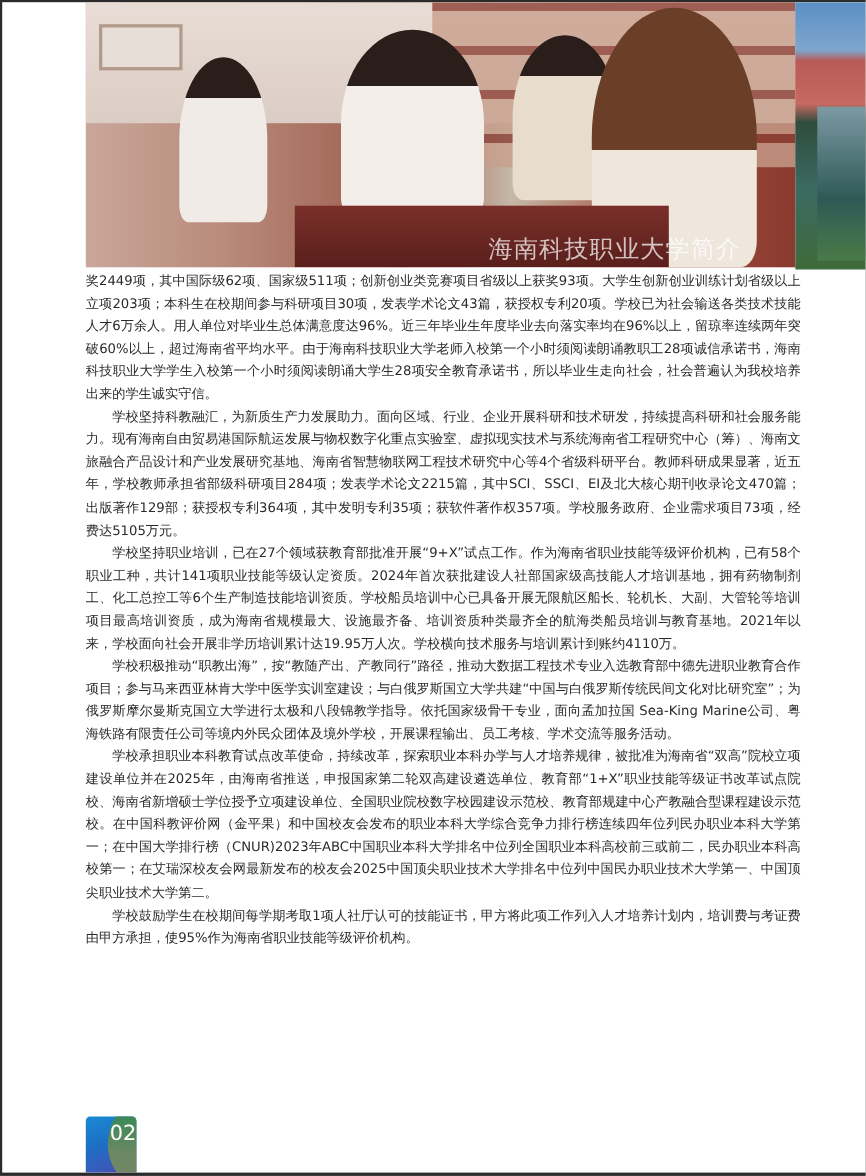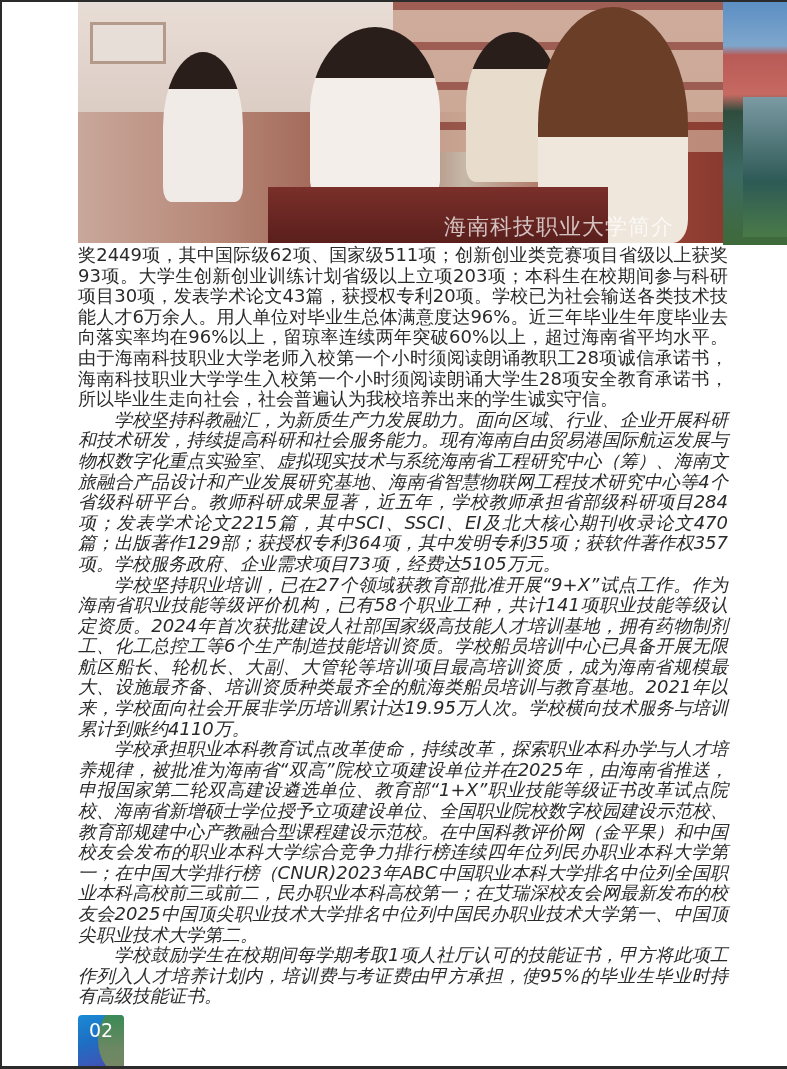--- a/index.html
+++ b/index.html
@@ -36,38 +36,38 @@
     font-family: "DejaVu Sans", sans-serif;
   }
   .hero-side {
     position: absolute; left: 721px; top: 0; width: 64px; height: 243px; overflow: hidden;
     background: linear-gradient(180deg, #5c8fc4 0%, #7ea6cc 18%, #b85a56 22%, #c76a62 38%, #2f4d3e 45%, #3c6a62 70%, #3f6a3a 100%);
   }
   .hero-side .glass { position:absolute; left:20px; top:95px; width:44px; height:140px;
     background:linear-gradient(180deg,#7c9aa4,#2e5a56 60%,#4a7a48); }
   .body-text {
     position: absolute; left: 76px; top: 243px; width: 650px;
-    font-size: 18px; line-height: 20.6px; color: #2a2a2a;
+    font-size: 12px; line-height: 20.6px; color: #2a2a2a;
     text-align: justify;
     font-family: "DejaVu Sans", "Liberation Sans", sans-serif;
   }
   .body-text p { margin: 0; }
-  .body-text p.indent { text-indent: 2em; font-style: italic; }
+  .body-text p.indent { text-indent: 2em; }
   .page-badge {
     position: absolute; left: 76px; top: 1013px; width: 46px; height: 52px;
     border-radius: 4px 4px 0 0; overflow: hidden;
     background: linear-gradient(160deg, #1a8ad4 0%, #1e6ec4 45%, #3c58b8 80%, #4b46a8 100%);
   }
   .page-badge .leaf {
     position:absolute; left:20px; top:-10px; width:50px; height:70px; border-radius:50%;
     background: linear-gradient(180deg,#2e8a4c,#6d8a5e 60%,#7a8a62);
     opacity:.95;
   }
   .page-badge .num {
-    position: absolute; left: 0; top: 4px; width: 46px; text-align: center;
+    position: absolute; left: 0; top: 4px; width: 46px; text-align: right;
     color: #ffffff; font-size: 19px; font-family: "DejaVu Sans", sans-serif;
   }
 </style>
 </head>
 <body>
 
 <div class="page">
 
   <div class="hero">
     <div class="wall"></div>
@@ -82,22 +82,23 @@
   </div>
 
   <div class="hero-side">
     <div class="glass"></div>
   </div>
 
   <div class="body-text">
     <p>奖2449项，其中国际级62项、国家级511项；创新创业类竞赛项目省级以上获奖93项。大学生创新创业训练计划省级以上立项203项；本科生在校期间参与科研项目30项，发表学术论文43篇，获授权专利20项。学校已为社会输送各类技术技能人才6万余人。用人单位对毕业生总体满意度达96%。近三年毕业生年度毕业去向落实率均在96%以上，留琼率连续两年突破60%以上，超过海南省平均水平。由于海南科技职业大学老师入校第一个小时须阅读朗诵教职工28项诚信承诺书，海南科技职业大学学生入校第一个小时须阅读朗诵大学生28项安全教育承诺书，所以毕业生走向社会，社会普遍认为我校培养出来的学生诚实守信。</p>
     <p class="indent">学校坚持科教融汇，为新质生产力发展助力。面向区域、行业、企业开展科研和技术研发，持续提高科研和社会服务能力。现有海南自由贸易港国际航运发展与物权数字化重点实验室、虚拟现实技术与系统海南省工程研究中心（筹）、海南文旅融合产品设计和产业发展研究基地、海南省智慧物联网工程技术研究中心等4个省级科研平台。教师科研成果显著，近五年，学校教师承担省部级科研项目284项；发表学术论文2215篇，其中SCI、SSCI、EI及北大核心期刊收录论文470篇；出版著作129部；获授权专利364项，其中发明专利35项；获软件著作权357项。学校服务政府、企业需求项目73项，经费达5105万元。</p>
     <p class="indent">学校坚持职业培训，已在27个领域获教育部批准开展“9+X”试点工作。作为海南省职业技能等级评价机构，已有58个职业工种，共计141项职业技能等级认定资质。2024年首次获批建设人社部国家级高技能人才培训基地，拥有药物制剂工、化工总控工等6个生产制造技能培训资质。学校船员培训中心已具备开展无限航区船长、轮机长、大副、大管轮等培训项目最高培训资质，成为海南省规模最大、设施最齐备、培训资质种类最齐全的航海类船员培训与教育基地。2021年以来，学校面向社会开展非学历培训累计达19.95万人次。学校横向技术服务与培训累计到账约4110万。</p>
+    <p class="indent">学校积极推动“职教出海”，按“教随产出、产教同行”路径，推动大数据工程技术专业入选教育部中德先进职业教育合作项目；参与马来西亚林肯大学中医学实训室建设；与白俄罗斯国立大学共建“中国与白俄罗斯传统民间文化对比研究室”；为俄罗斯摩尔曼斯克国立大学进行太极和八段锦教学指导。依托国家级骨干专业，面向孟加拉国 Sea-King Marine公司、粤海铁路有限责任公司等境内外民众团体及境外学校，开展课程输出、员工考核、学术交流等服务活动。</p>
     <p class="indent">学校承担职业本科教育试点改革使命，持续改革，探索职业本科办学与人才培养规律，被批准为海南省“双高”院校立项建设单位并在2025年，由海南省推送，申报国家第二轮双高建设遴选单位、教育部“1+X”职业技能等级证书改革试点院校、海南省新增硕士学位授予立项建设单位、全国职业院校数字校园建设示范校、教育部规建中心产教融合型课程建设示范校。在中国科教评价网（金平果）和中国校友会发布的职业本科大学综合竞争力排行榜连续四年位列民办职业本科大学第一；在中国大学排行榜（CNUR)2023年ABC中国职业本科大学排名中位列全国职业本科高校前三或前二，民办职业本科高校第一；在艾瑞深校友会网最新发布的校友会2025中国顶尖职业技术大学排名中位列中国民办职业技术大学第一、中国顶尖职业技术大学第二。</p>
-    <p class="indent">学校鼓励学生在校期间每学期考取1项人社厅认可的技能证书，甲方将此项工作列入人才培养计划内，培训费与考证费由甲方承担，使95%的毕业生毕业时持有高级技能证书。</p>
+    <p class="indent">学校鼓励学生在校期间每学期考取1项人社厅认可的技能证书，甲方将此项工作列入人才培养计划内，培训费与考证费由甲方承担，使95%作为海南省职业技能等级评价机构。</p>
   </div>
 
   <div class="page-badge">
     <div class="leaf"></div>
     <div class="num">02</div>
   </div>
 
 </div>
 
 </body></html>

